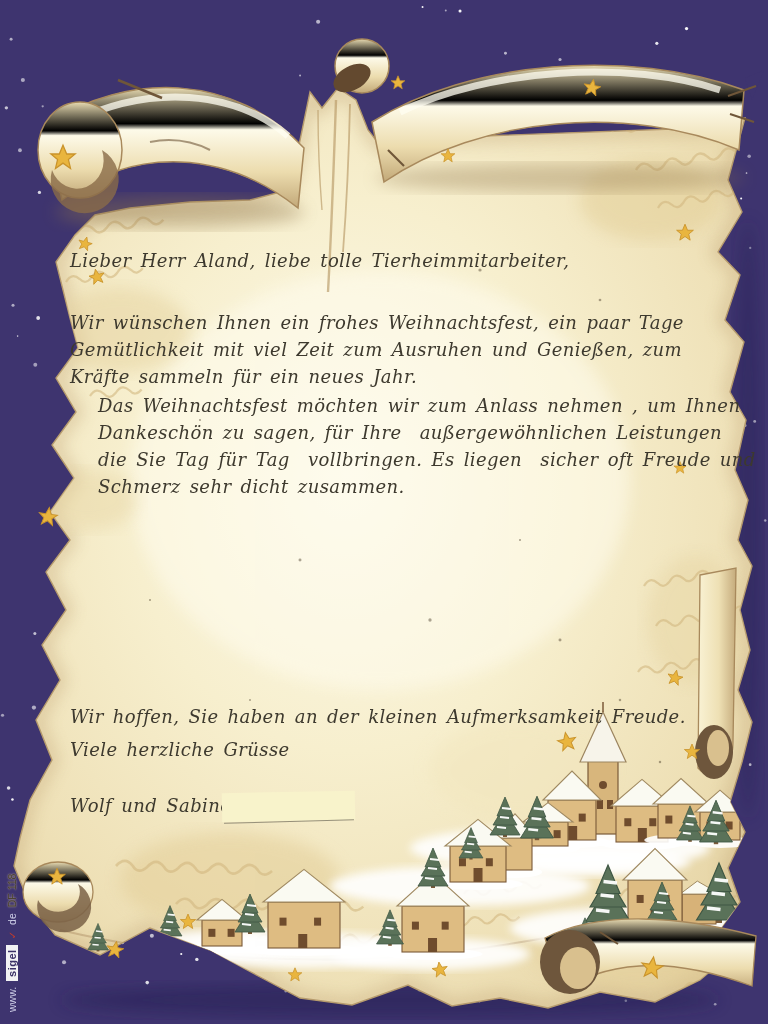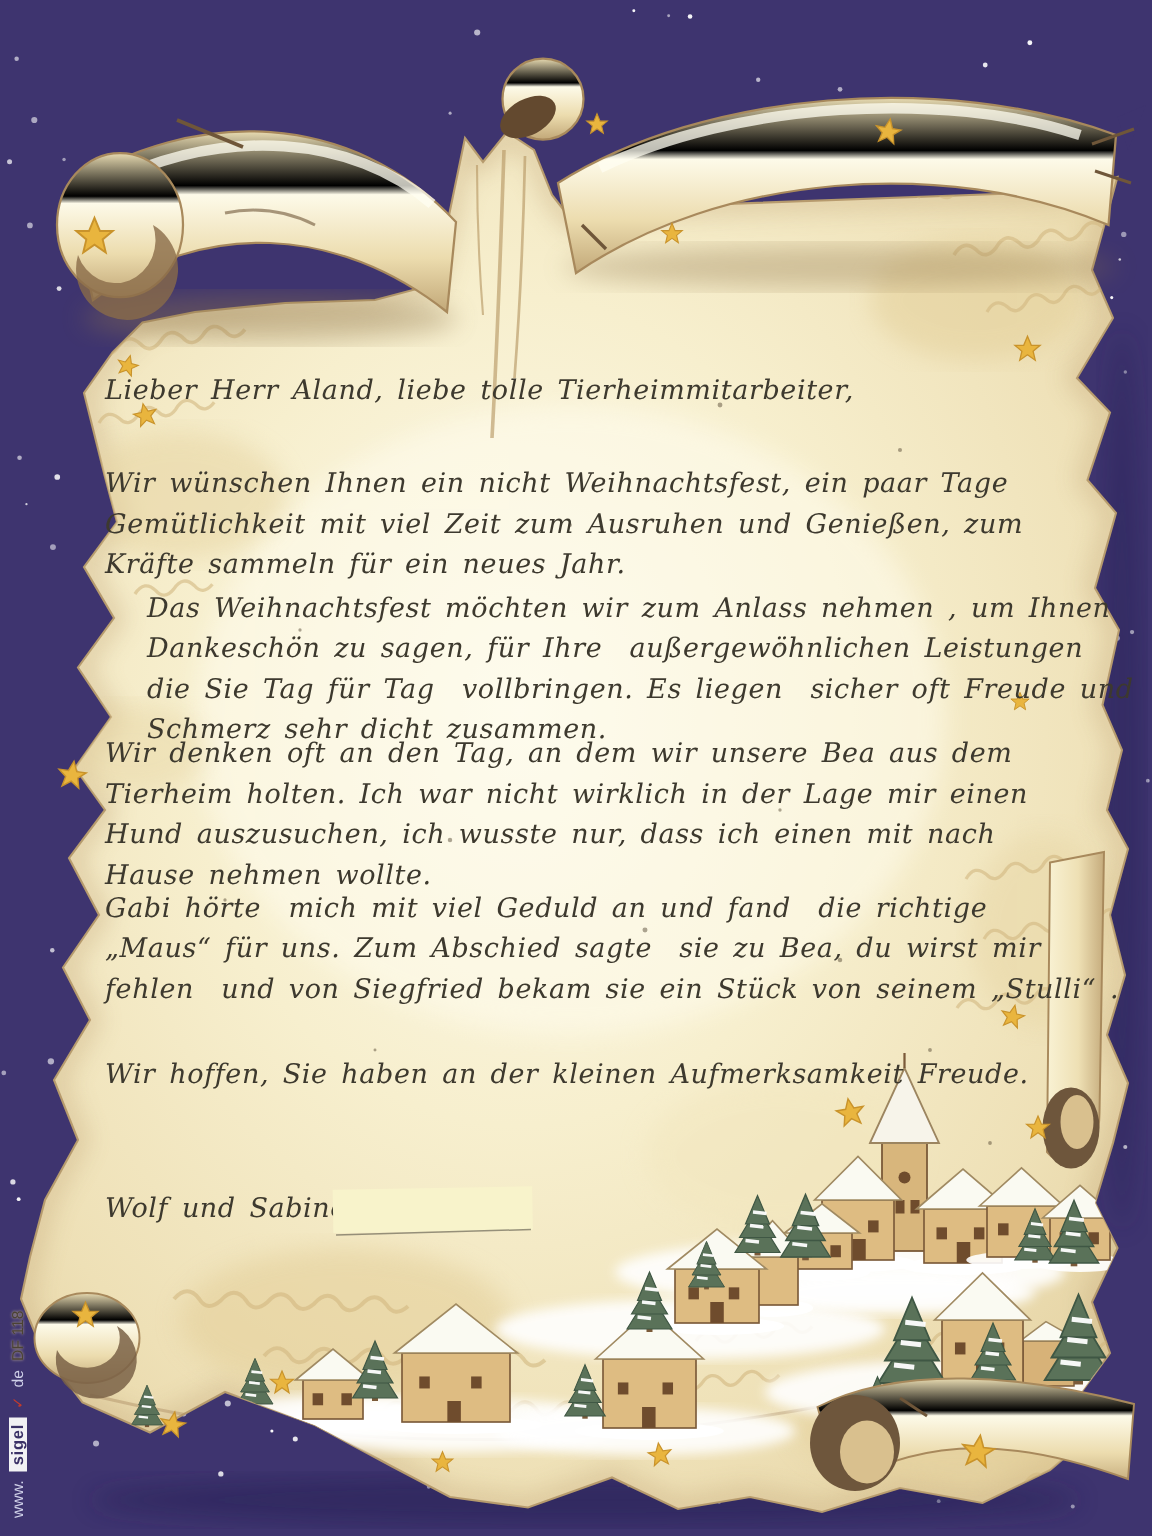--- a/index.html
+++ b/index.html
@@ -502,35 +502,29 @@
       <path d="M0,-8 L2.3,-2.5 L7.6,-2.5 L3.4,1 L4.7,6.5 L0,3.2 L-4.7,6.5 L-3.4,1 L-7.6,-2.5 L-2.3,-2.5 Z" transform="translate(115,950) rotate(10) scale(1.1)" fill="#e9b53e" stroke="#c9932b" stroke-width="0.8"></path>
       <path d="M0,-8 L2.3,-2.5 L7.6,-2.5 L3.4,1 L4.7,6.5 L0,3.2 L-4.7,6.5 L-3.4,1 L-7.6,-2.5 L-2.3,-2.5 Z" transform="translate(188,922) rotate(0) scale(1)" fill="#e9b53e" stroke="#c9932b" stroke-width="0.8"></path>
       <path d="M0,-8 L2.3,-2.5 L7.6,-2.5 L3.4,1 L4.7,6.5 L0,3.2 L-4.7,6.5 L-3.4,1 L-7.6,-2.5 L-2.3,-2.5 Z" transform="translate(295,975) rotate(0) scale(0.9)" fill="#e9b53e" stroke="#c9932b" stroke-width="0.8"></path>
       <path d="M0,-8 L2.3,-2.5 L7.6,-2.5 L3.4,1 L4.7,6.5 L0,3.2 L-4.7,6.5 L-3.4,1 L-7.6,-2.5 L-2.3,-2.5 Z" transform="translate(440,970) rotate(-8) scale(1)" fill="#e9b53e" stroke="#c9932b" stroke-width="0.8"></path>
       <path d="M0,-8 L2.3,-2.5 L7.6,-2.5 L3.4,1 L4.7,6.5 L0,3.2 L-4.7,6.5 L-3.4,1 L-7.6,-2.5 L-2.3,-2.5 Z" transform="translate(652,968) rotate(8) scale(1.4)" fill="#e9b53e" stroke="#c9932b" stroke-width="0.8"></path>
     </g>
 </svg>
 
 <div class="letter-layer">
   <div class="letter-text salutation" style="color: rgb(61, 57, 46);">Lieber Herr Aland, liebe tolle Tierheimmitarbeiter,</div>
-  <div class="letter-text p1" style="color: rgb(61, 57, 46);">Wir wünschen Ihnen ein nicht Weihnachtsfest, ein paar Tage
+  <div class="letter-text p1" style="color: rgb(61, 57, 46);">Wir wünschen Ihnen ein frohes Weihnachtsfest, ein paar Tage
 Gemütlichkeit mit viel Zeit zum Ausruhen und Genießen, zum
 Kräfte sammeln für ein neues Jahr.</div>
   <div class="letter-text p2" style="color: rgb(61, 57, 46); margin-left: 28px;">Das Weihnachtsfest möchten wir zum Anlass nehmen , um Ihnen
 Dankeschön zu sagen, für Ihre  außergewöhnlichen Leistungen
 die Sie Tag für Tag  vollbringen. Es liegen  sicher oft Freude und
 Schmerz sehr dicht zusammen.</div>
-  <div class="letter-text p3" style="color: rgb(61, 57, 46);">Wir denken oft an den Tag, an dem wir unsere Bea aus dem
-Tierheim holten. Ich war nicht wirklich in der Lage mir einen
-Hund auszusuchen, ich wusste nur, dass ich einen mit nach
-Hause nehmen wollte.</div>
-  <div class="letter-text p4" style="color: rgb(61, 57, 46);">Gabi hörte  mich mit viel Geduld an und fand  die richtige
-„Maus“ für uns. Zum Abschied sagte  sie zu Bea, du wirst mir
-fehlen  und von Siegfried bekam sie ein Stück von seinem „Stulli“ .</div>
   <div class="letter-text p5" style="color: rgb(61, 57, 46);">Wir hoffen, Sie haben an der kleinen Aufmerksamkeit Freude.</div>
+  <div class="letter-text closing" style="color: rgb(61, 57, 46);">Viele herzliche Grüsse</div>
   <div class="letter-text signature" style="color: rgb(61, 57, 46);">Wolf und Sabine</div>
   <div class="redaction"></div>
   <div class="redaction-line"></div>
 
   <div class="brand">
     <span>www.</span>
       <span class="sigelbox">sigel</span>
       <span class="tick"></span>
       <span class="domain">de</span>
       <span class="product-code">DF 118</span>

